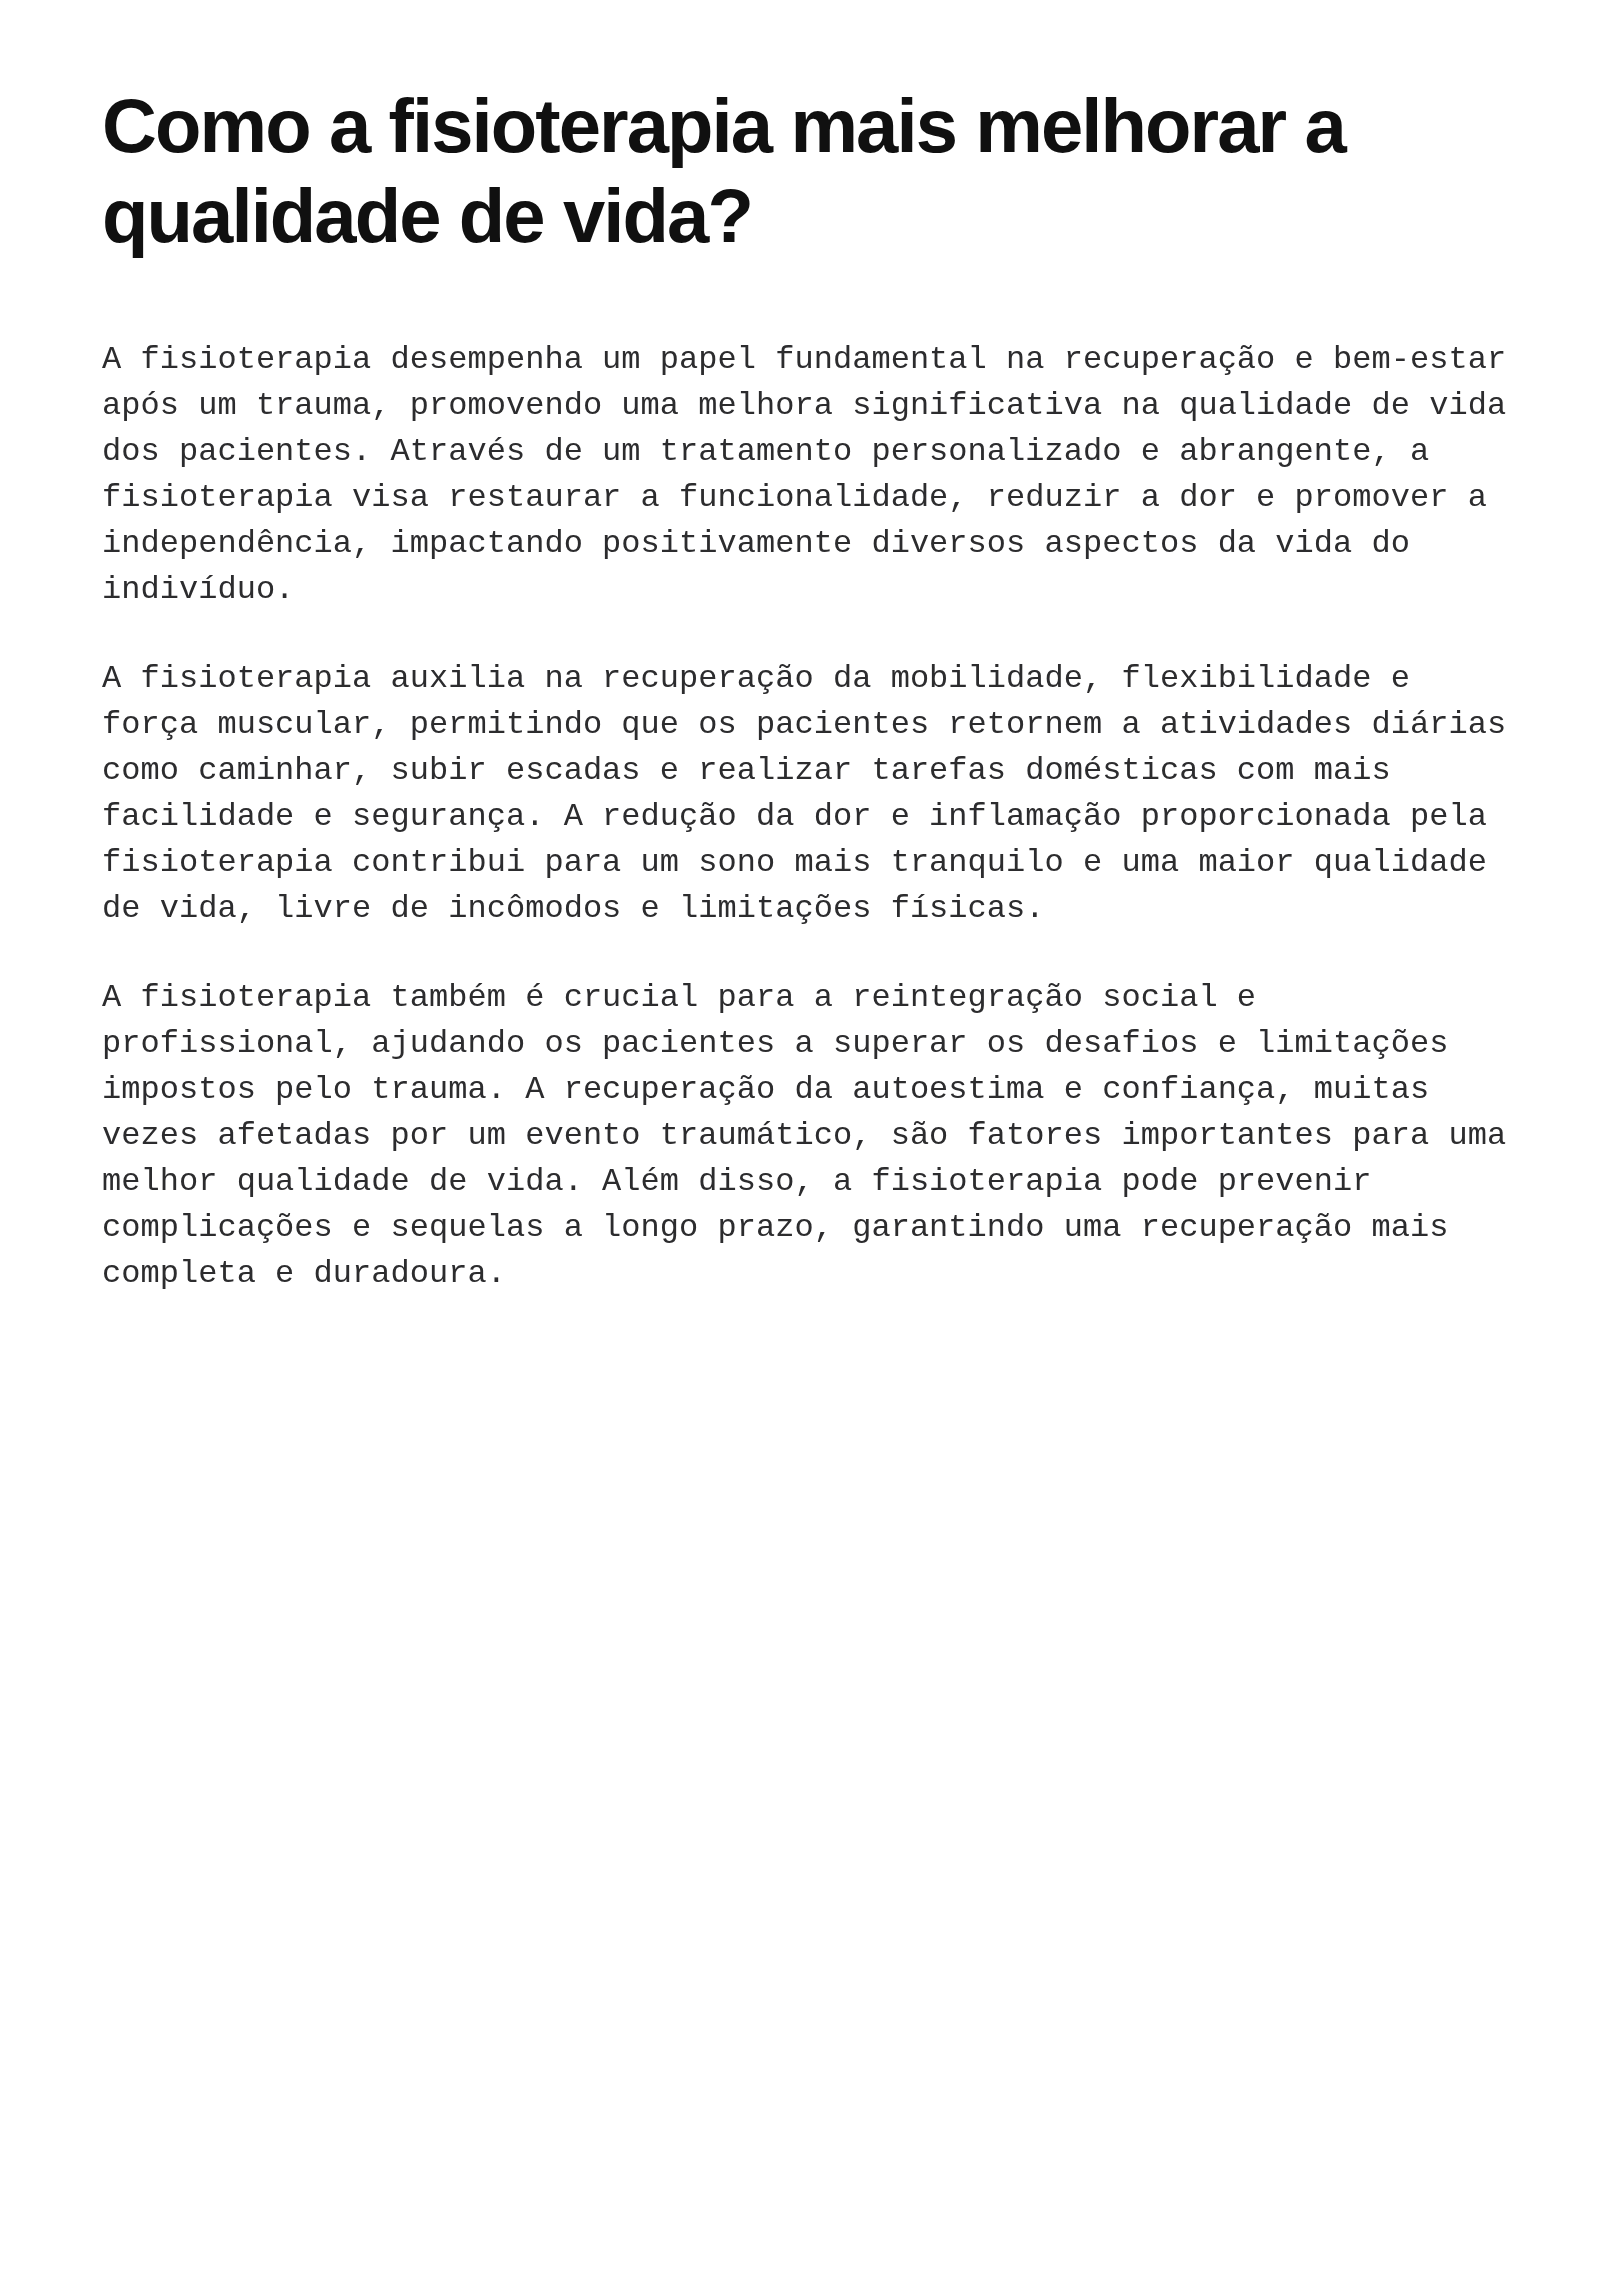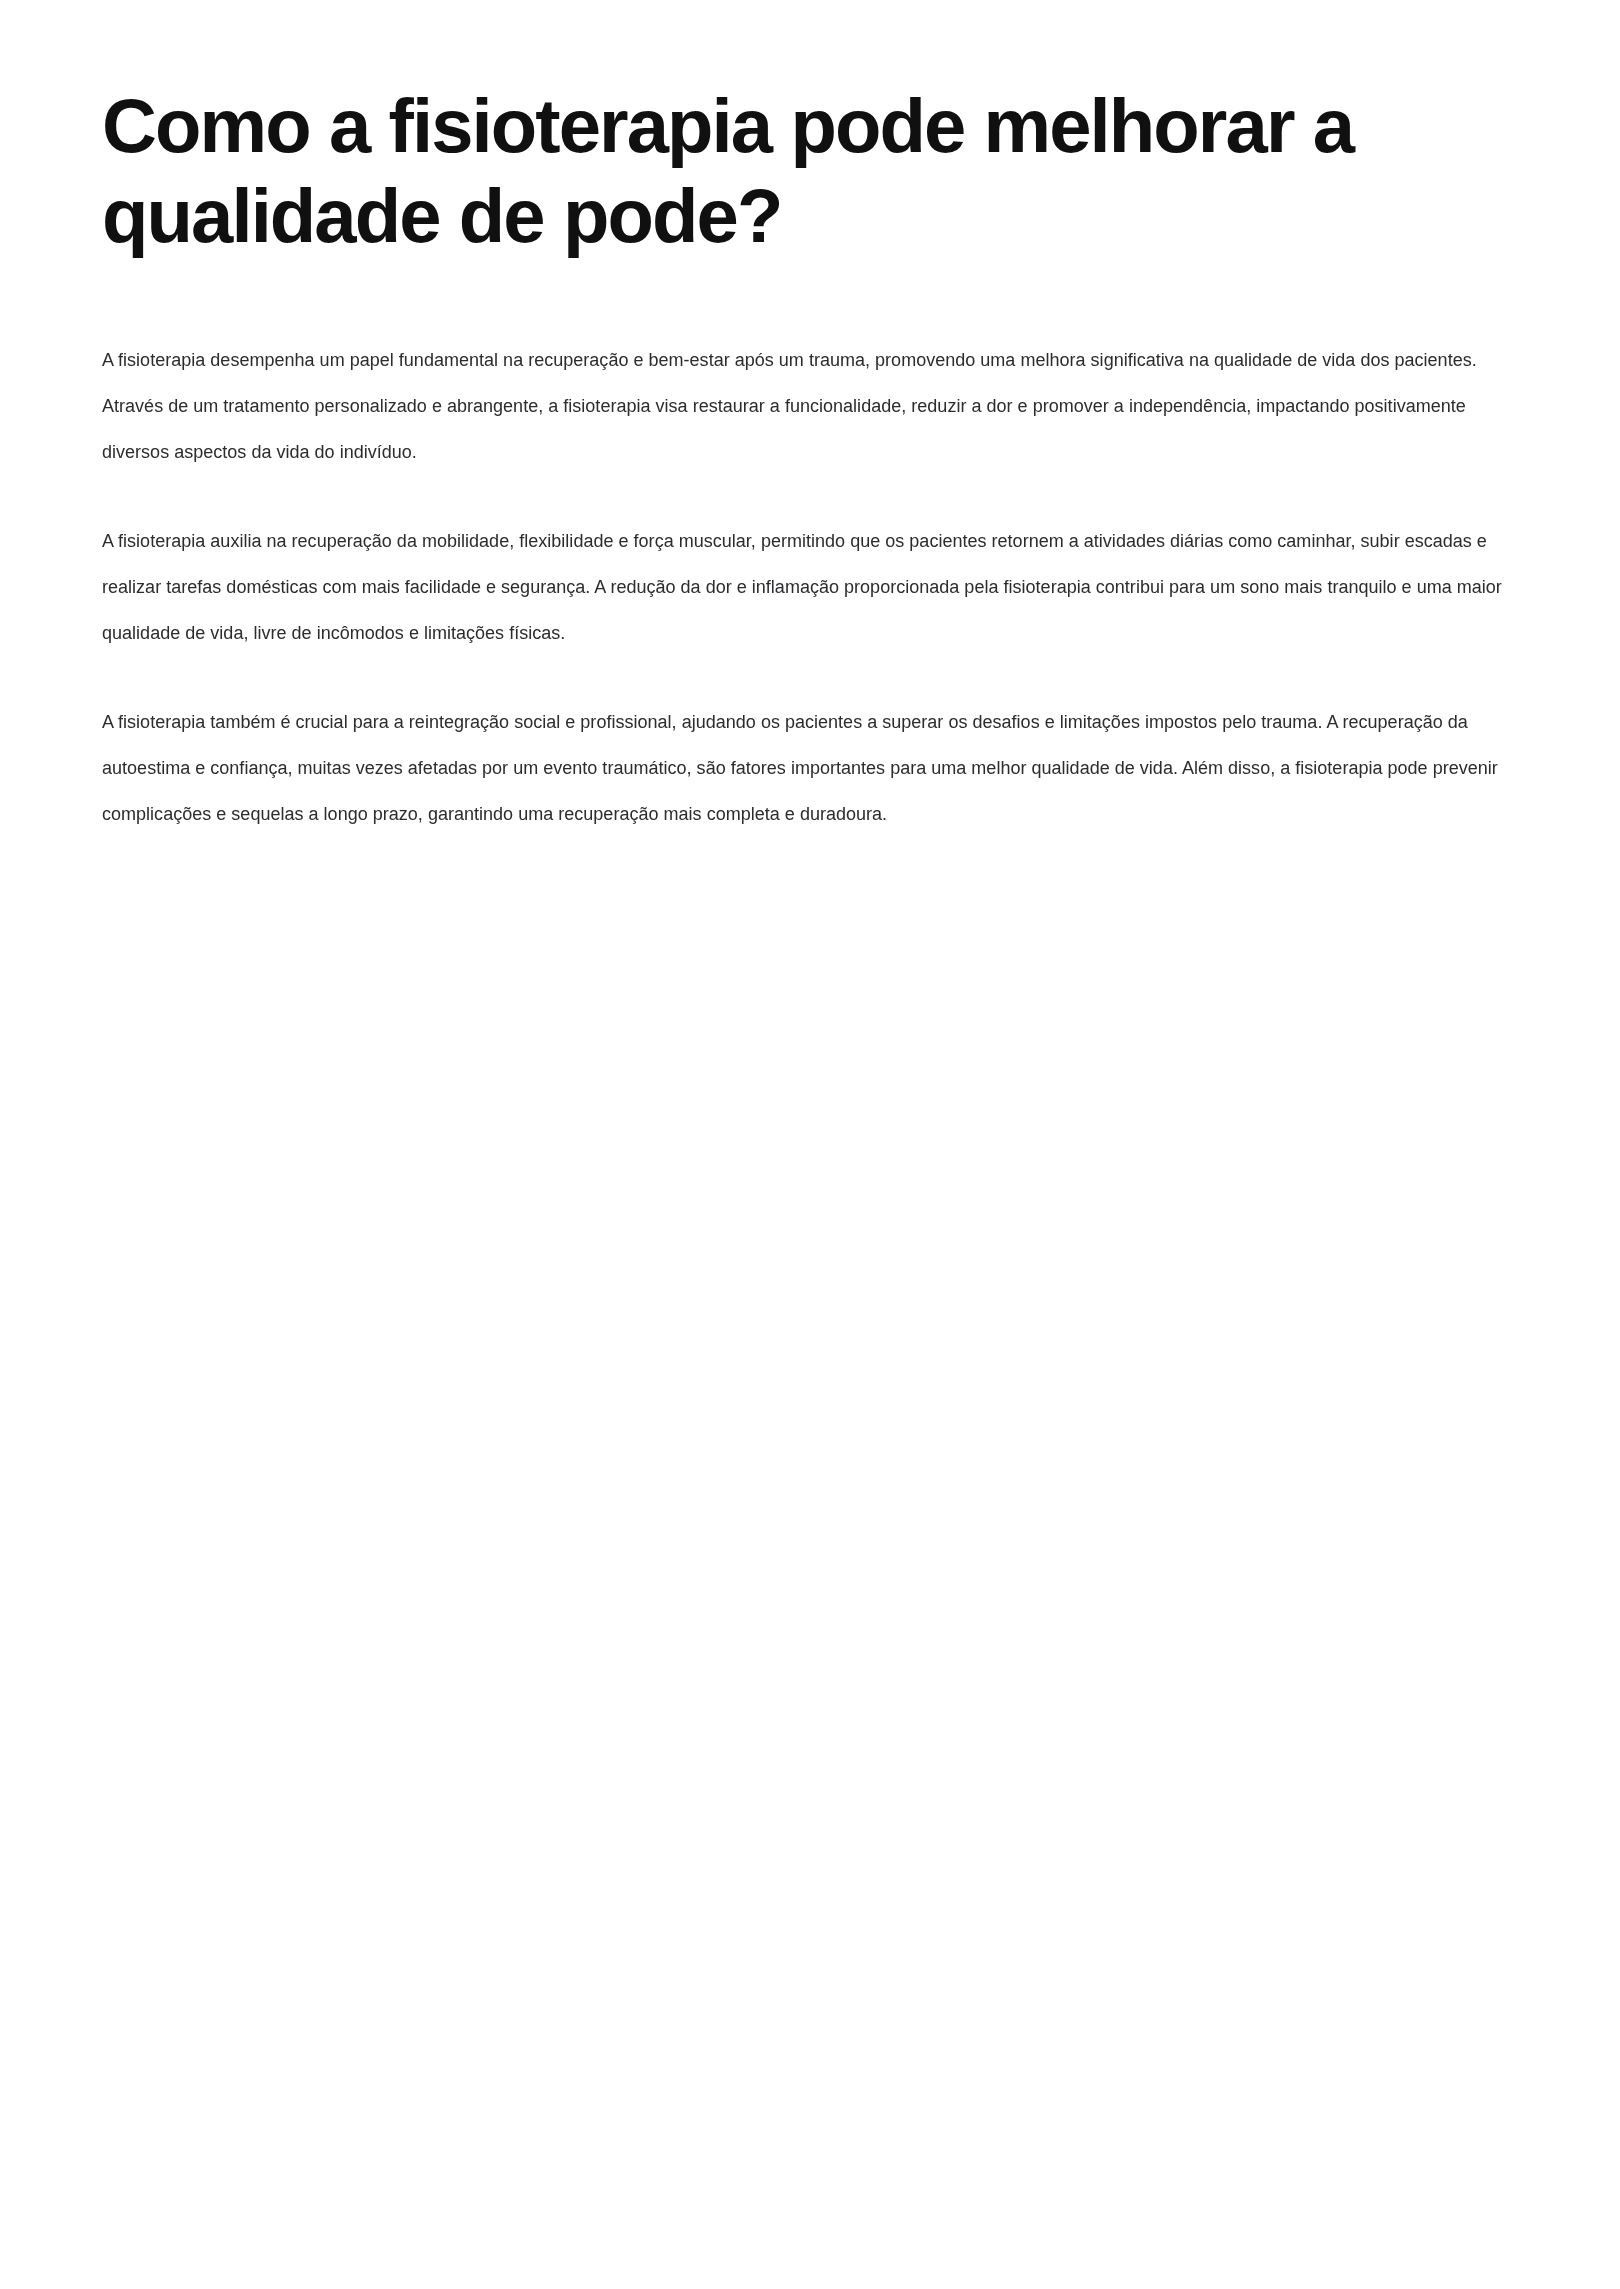--- a/index.html
+++ b/index.html
@@ -26,34 +26,35 @@
     max-width: 1413px;
     font-size: 76px;
     line-height: 90px;
     font-weight: 700;
     letter-spacing: -0.025em;
     color: var(--heading);
     margin: 0 0 76px 0;
   }
   .article-body p {
     max-width: 1418px;
-    font-size: 18px;
+    font-size: 32px;
     line-height: 46px;
     font-weight: 400;
     letter-spacing: 0.001em;
     color: var(--body_text);
     margin: 0 0 43px 0;
+    font-family: Liberation Mono, monospace;
   }
   .article-body p:last-child { margin-bottom: 0; margin-top: 42px; }
 </style>
 </head>
 <body>
 
 <main class="page">
-  <h1 class="article-title">Como a fisioterapia pode melhorar a qualidade de pode?</h1>
+  <h1 class="article-title">Como a fisioterapia mais melhorar a qualidade de vida?</h1>
 
   <section class="article-body">
     <p>A fisioterapia desempenha um papel fundamental na recuperação e bem-estar após um trauma, promovendo uma melhora significativa na qualidade de vida dos pacientes. Através de um tratamento personalizado e abrangente, a fisioterapia visa restaurar a funcionalidade, reduzir a dor e promover a independência, impactando positivamente diversos aspectos da vida do indivíduo.</p>
     <p>A fisioterapia auxilia na recuperação da mobilidade, flexibilidade e força muscular, permitindo que os pacientes retornem a atividades diárias como caminhar, subir escadas e realizar tarefas domésticas com mais facilidade e segurança. A redução da dor e inflamação proporcionada pela fisioterapia contribui para um sono mais tranquilo e uma maior qualidade de vida, livre de incômodos e limitações físicas.</p>
     <p>A fisioterapia também é crucial para a reintegração social e profissional, ajudando os pacientes a superar os desafios e limitações impostos pelo trauma. A recuperação da autoestima e confiança, muitas vezes afetadas por um evento traumático, são fatores importantes para uma melhor qualidade de vida. Além disso, a fisioterapia pode prevenir complicações e sequelas a longo prazo, garantindo uma recuperação mais completa e duradoura.</p>
   </section>
 </main>
 
 
 </body></html>

